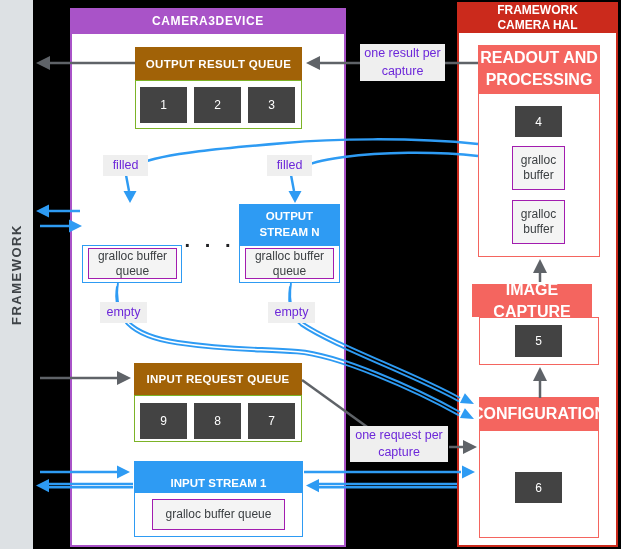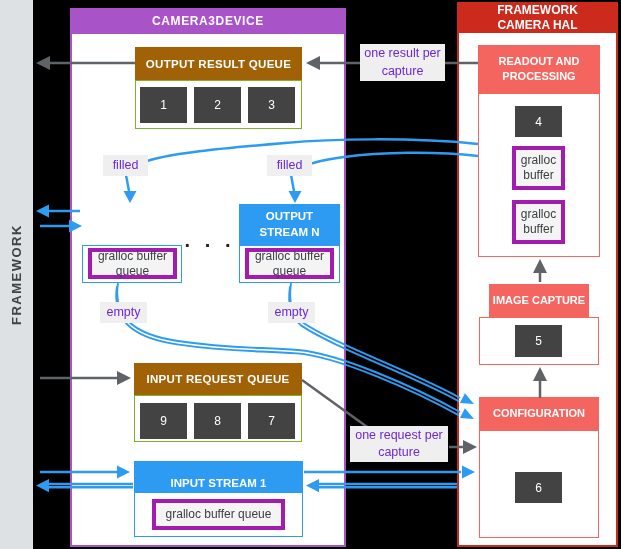--- a/index.html
+++ b/index.html
@@ -17,25 +17,25 @@
   #c3d-header{left:70px;top:8px;width:276px;height:26px;background:#a953c8;color:#fff;
               font-weight:bold;font-size:12px;letter-spacing:.6px;z-index:2;}
   #hal{left:457px;top:2px;width:161px;height:545px;background:#fff;border:2px solid #cb2a1c;z-index:1;}
   #hal-header{left:457px;top:2px;width:161px;height:31px;background:#cb2a1c;color:#fff;
               font-weight:bold;font-size:12px;line-height:1.2;padding:0 14px;z-index:2;}
 
   .green-header{background:#a16207;color:#fff;font-weight:bold;font-size:11.5px;letter-spacing:.3px;z-index:2;text-align:right;}
   .green-body{background:#fff;border:1.5px solid #7cb327;z-index:2;}
   .blue-header{background:#2e9bf3;color:#fff;font-weight:bold;font-size:11.5px;line-height:1.35;z-index:2;}
   .blue-body{background:#fff;border:1.5px solid #2e9bf3;z-index:2;}
-  .salmon-header{background:#f4655f;color:#fff;font-weight:bold;font-size:11px;line-height:1.35;padding:0 0;z-index:2;}
+  .salmon-header{background:#f4655f;color:#fff;font-weight:bold;font-size:16px;line-height:1.35;padding:0 0;z-index:2;}
   .salmon-body{background:#fff;border:1.5px solid #f4655f;z-index:2;}
 
   .dark-item{background:#434343;color:#fff;font-size:12px;z-index:3;}
-  .gray-inner{background:#f4f4f4;border:4px solid #a21caf;color:#3c4043;font-size:12px;line-height:1.25;z-index:3;}
+  .gray-inner{background:#f4f4f4;border:1px solid #a21caf;color:#3c4043;font-size:12px;line-height:1.25;z-index:3;}
 
   
   #orq-header{left:135px;top:47px;width:167px;height:33px;}
   #orq-body{left:135px;top:80px;width:167px;height:49px;}
   #orq-i1{left:140px;top:87px;width:47px;height:36px;}
   #orq-i2{left:194px;top:87px;width:47px;height:36px;}
   #orq-i3{left:248px;top:87px;width:47px;height:36px;}
 
   
   #os1-header{left:82px;top:204px;width:100px;height:41px;padding:0 10px;}
@@ -57,21 +57,21 @@
   #is1-header{left:134px;top:461px;width:169px;height:46px;}
   #is1-body{left:134px;top:492px;width:169px;height:45px;}
   #is1-inner{left:152px;top:499px;width:133px;height:31px;}
 
   
   #ro-header{left:478px;top:45px;width:122px;height:48px;}
   #ro-body{left:478px;top:93px;width:122px;height:164px;}
   #ro-item{left:515px;top:106px;width:47px;height:31px;}
   #ro-gb1{left:512px;top:146px;width:53px;height:44px;}
   #ro-gb2{left:512px;top:200px;width:53px;height:44px;}
-  #ic-header{left:489px;top:284px;width:100px;height:33px;}
+  #ic-header{left:472px;top:284px;width:120px;height:33px;}
   #ic-body{left:479px;top:317px;width:120px;height:48px;}
   #ic-item{left:515px;top:325px;width:47px;height:32px;}
   #cf-header{left:479px;top:397px;width:120px;height:33px;}
   #cf-body{left:479px;top:430px;width:120px;height:108px;}
   #cf-item{left:515px;top:472px;width:47px;height:31px;}
 
   
   .note{background:#efefef;color:#6d28d9;font-size:12.5px;line-height:1.4;z-index:4;}
   #note-result{left:360px;top:44px;width:85px;height:37px;}
   #note-filled1{left:103px;top:155px;width:45px;height:21px;}

